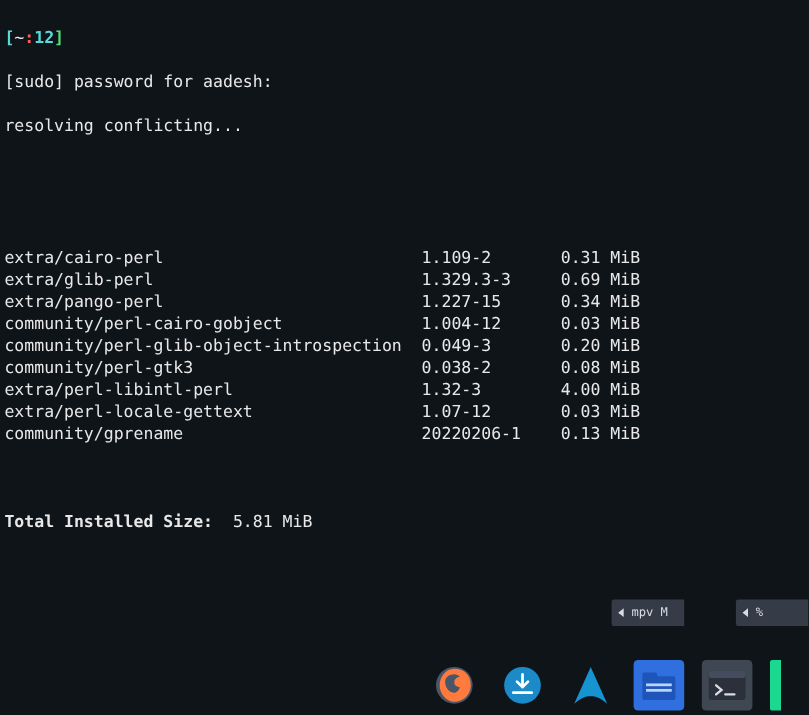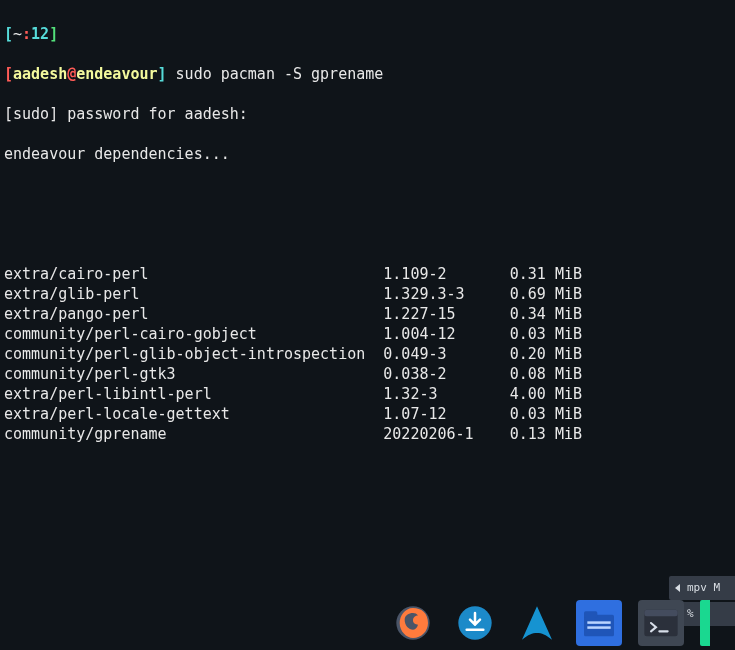--- a/index.html
+++ b/index.html
@@ -51,24 +51,25 @@
     position: relative;
   }
   .dock-item svg { width: 40px; height: 40px; }
   .dock-item.files { background: #2f6fe0; border-radius: 4px; }
   .dock-item.term  { background: #3f4753; border-radius: 4px; }
   .dock-item.extra { width: 10px; background: #1ad890; border-radius: 2px 0 0 2px; }
 
   .tray {
     position: absolute;
     right: 0;
-    top: 576px;
+    top: 545px;
     display: flex;
-    flex-direction: column;
+    flex-direction: row;
     z-index: 5;
+    gap: 47px;
   }
   .tray-row {
     background: rgba(64,72,84,0.78);
     color: #d8dde3;
     font-size: 11px;
     padding: 2px 6px 2px 18px;
     margin-bottom: 2px;
     border-radius: 2px 0 0 2px;
     position: relative;
     min-width: 42px;
@@ -84,27 +85,27 @@
     border-top:4px solid transparent;
     border-bottom:4px solid transparent;
     border-right:5px solid #d8dde3;
   }
 </style>
 </head>
 <body>
 
 <div class="terminal">
 <span class="line"><span class="cyan bold">[</span><span class="white">~</span><span class="red bold">:</span><span class="cyan bold">12</span><span class="green bold">]</span></span>
-<span class="line"><span class="red bold">[</span><span class="yellow bold">aadesh</span><span class="red bold">@</span><span class="yellow bold">endeavour</span><span class="cyan bold">]</span><span class="white"> sudo pacman -S gprename</span></span>
 <span class="line white">[sudo] password for aadesh:</span>
-<span class="line white">endeavour dependencies...</span>
+<span class="line white">resolving conflicting...</span>
 <span class="line"> </span>
 <span class="line"> </span>
 <div id="pkg-rows"><span class="line white">extra/cairo-perl                          1.109-2       0.31 MiB</span><span class="line white">extra/glib-perl                           1.329.3-3     0.69 MiB</span><span class="line white">extra/pango-perl                          1.227-15      0.34 MiB</span><span class="line white">community/perl-cairo-gobject              1.004-12      0.03 MiB</span><span class="line white">community/perl-glib-object-introspection  0.049-3       0.20 MiB</span><span class="line white">community/perl-gtk3                       0.038-2       0.08 MiB</span><span class="line white">extra/perl-libintl-perl                   1.32-3        4.00 MiB</span><span class="line white">extra/perl-locale-gettext                 1.07-12       0.03 MiB</span><span class="line white">community/gprename                        20220206-1    0.13 MiB</span></div>
 <span class="line"> </span>
+<span class="line"><span class="bold white">Total Installed Size:</span><span class="white">  5.81 MiB</span></span>
 <span class="line"> </span>
 
 
 
 
 </div>
 
 <div class="tray">
   <div class="tray-row">
       <span>mpv M</span>

